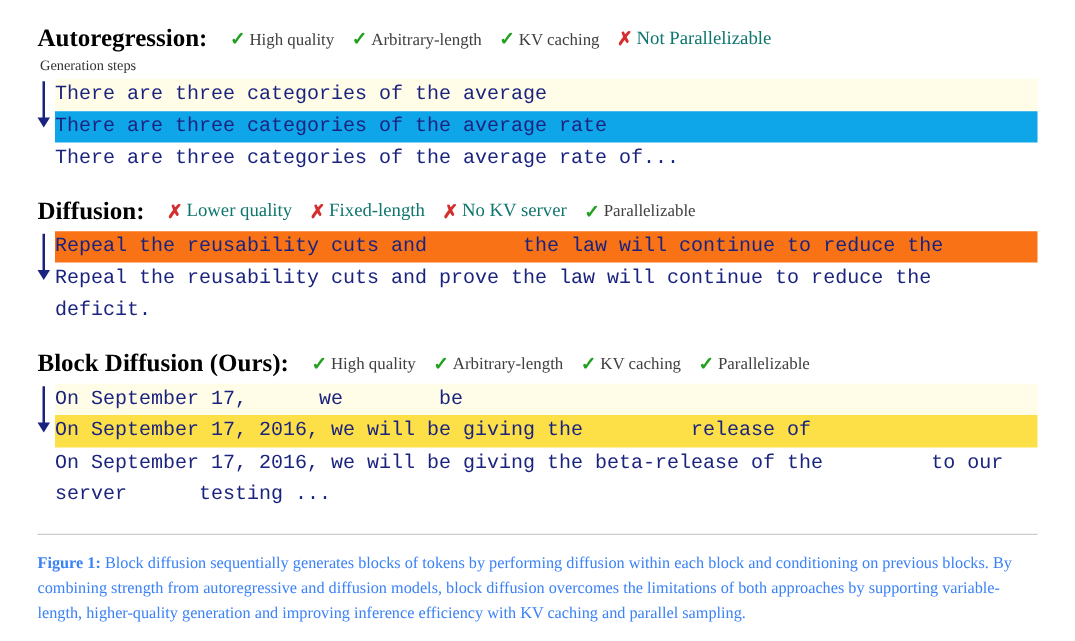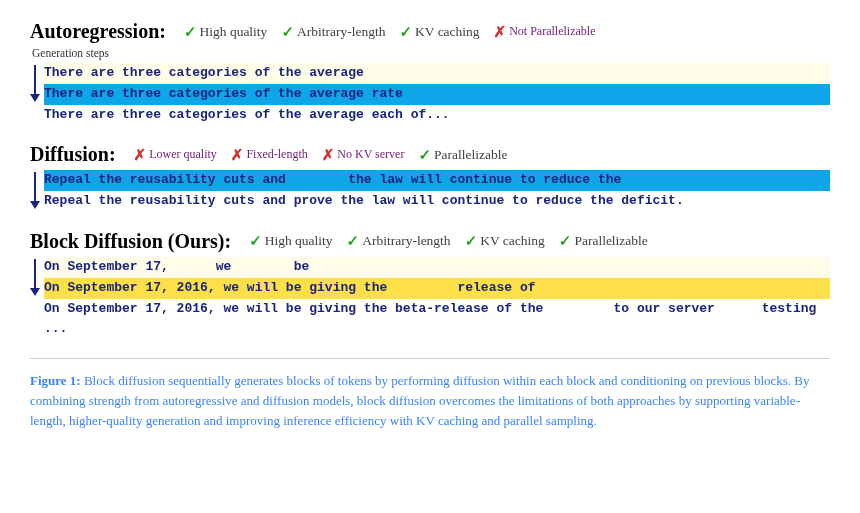--- a/index.html
+++ b/index.html
@@ -56,22 +56,22 @@
       font-size: 15px;
       font-weight: bold;
     }
 
     .badge-text-green {
       color: #404040;
       font-size: 13.5px;
     }
 
     .badge-text-red {
-      color: #701a75;
-      font-size: 12px;
+      color: #0f766e;
+      font-size: 15px;
     }
 
     .generation-label {
       font-size: 11.5px;
       color: #333;
       margin-bottom: 4px;
       margin-left: 2px;
     }
 
     .arrow-container {
@@ -106,22 +106,21 @@
 
     .code-lines {
       flex: 1;
     }
 
     .code-line {
       display: block;
       line-height: 1.6;
       color: #1a237e;
       font-family: 'Courier New', Courier, monospace;
-      font-size: 13px;
-      font-weight: bold;
+      font-size: 16px;
     }
 
     .divider {
       border: none;
       border-top: 1px solid #ccc;
       margin: 14px 0 12px 0;
     }
 
     .caption {
       font-size: 13px;
@@ -133,21 +132,21 @@
     .caption-label {
       font-weight: bold;
     }
 
     
     .ar-line1 { background: #fffde7; }
     .ar-line2 { background: #0ea5e9; }
     .ar-line3 { background: transparent; }
 
     
-    .diff-line { background: #0ea5e9; }
+    .diff-line { background: #f97316; }
 
     
     .bd-line { background: #fde047; }
 
   </style>
 </head>
 <body>
 
 <div class="section">
   <div class="section-header">
@@ -173,21 +172,21 @@
   </div>
   <div class="generation-label">Generation steps</div>
   <div class="arrow-container">
     <div class="arrow-col">
       <div class="arrow-line"></div>
       <div class="arrow-head"></div>
     </div>
     <div class="code-lines">
       <span class="code-line ar-line1">There are three categories of the average</span>
       <span class="code-line ar-line2">There are three categories of the average rate</span>
-      <span class="code-line ar-line3">There are three categories of the average each of...</span>
+      <span class="code-line ar-line3">There are three categories of the average rate of...</span>
     </div>
   </div>
 </div>
 
 <div class="section">
   <div class="section-header">
     <span class="section-title">Diffusion:</span>
     <div class="badges">
       <div class="badge">
         <span class="cross-red">✗</span>

